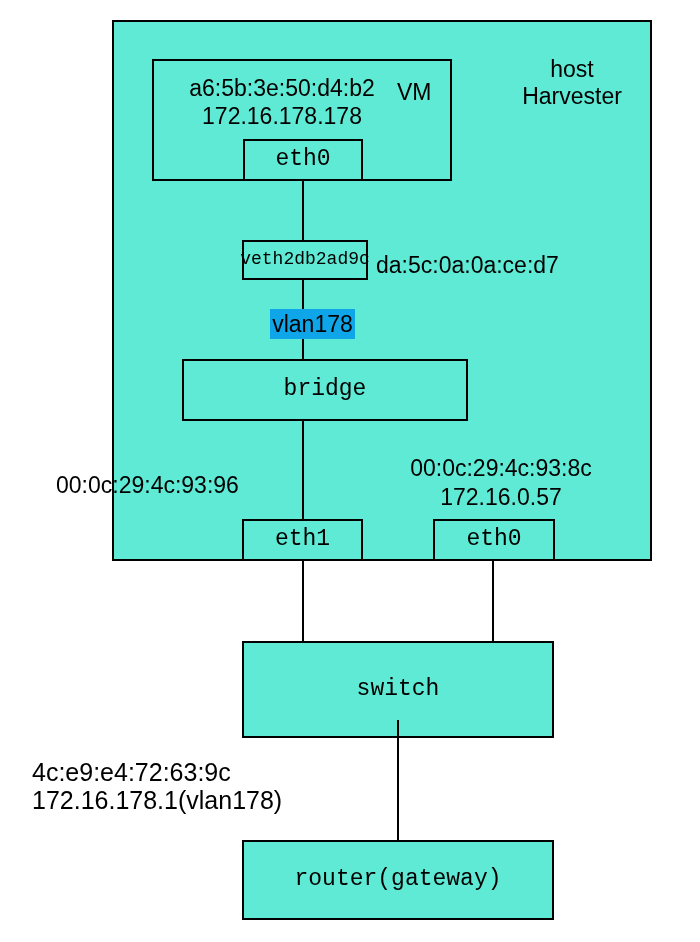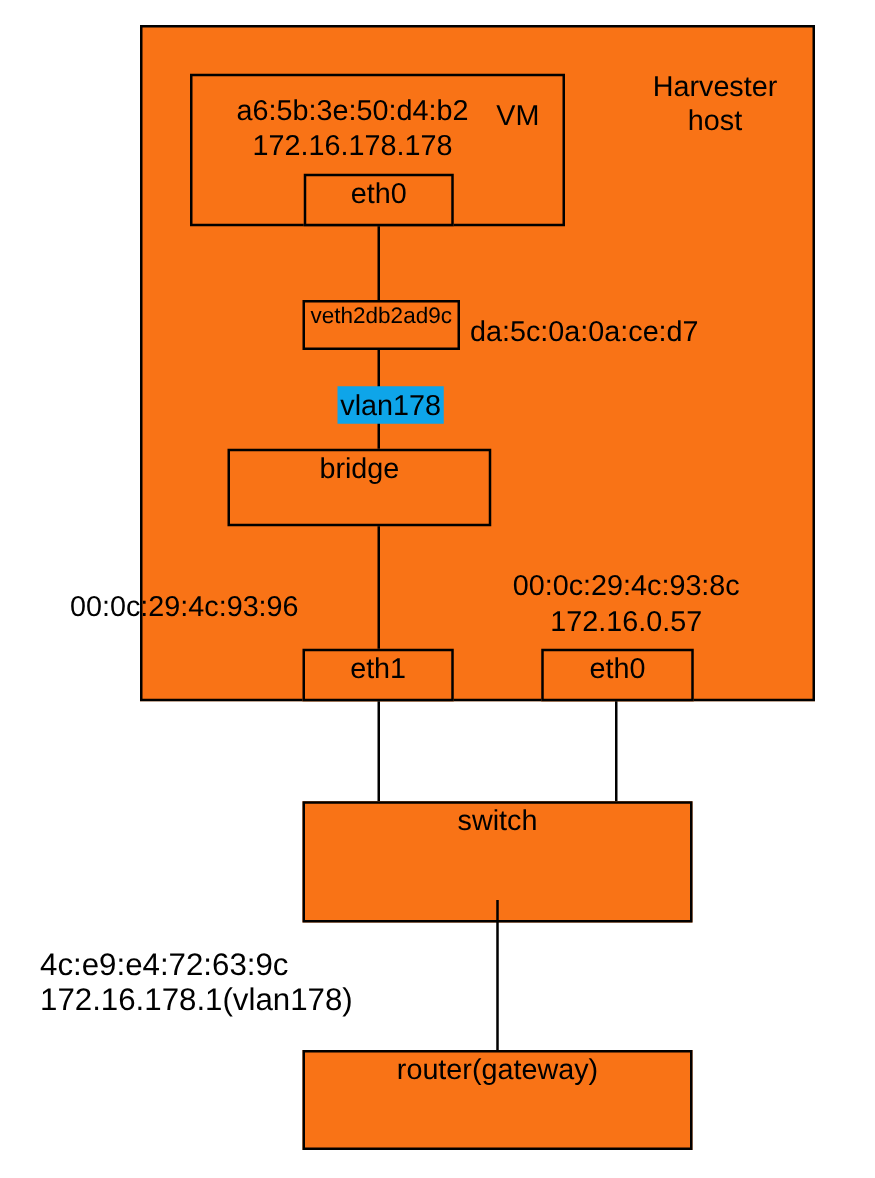--- a/index.html
+++ b/index.html
@@ -13,27 +13,28 @@
     height: 942px;
     background: #ffffff;
     font-family: "Liberation Sans", sans-serif;
     color: #000000;
     overflow: hidden;
   }
   .box {
     position: absolute;
     box-sizing: border-box;
     border: 2px solid #000000;
-    background: #f97316;
+    background: #5eead4;
     display: flex;
-    align-items: flex-start;
+    align-items: center;
     justify-content: center;
     font-size: 23px;
     line-height: 1.2;
     white-space: nowrap;
+    font-family: Liberation Mono, monospace;
   }
   .box.no-center {
     display: block;
   }
   .vline {
     position: absolute;
     width: 2px;
     background: #000000;
   }
   .lbl {
@@ -64,22 +65,22 @@
   }
 </style>
 </head>
 <body>
 
 <div id="canvas">
 
   <div class="box no-center" id="host-box" style="left:112px; top:20px; width:540px; height:541px;"></div>
 
   <div class="lbl center" id="host-title" style="left:492px; top:56px; width:160px;">
+    <div>host</div>
     <div>Harvester</div>
-    <div>host</div>
   </div>
 
   <div class="box no-center" id="vm-box" style="left:152px; top:59px; width:300px; height:122px;"></div>
 
   <div class="lbl center" style="left:152px; top:74px; width:260px;">
     <div>a6:5b:3e:50:d4:b2</div>
     <div>172.16.178.178</div>
   </div>
 
   <div class="lbl" style="left:397px; top:78px;">VM</div>
@@ -93,21 +94,21 @@
   <div class="box" id="veth-box" style="left:242px; top:240px; width:126px; height:40px;">
     <span>veth2db2ad9c</span>
   </div>
 
   <div class="lbl" style="left:376px; top:251px;">da:5c:0a:0a:ce:d7</div>
 
   <div class="vline" style="left:302px; top:280px; height:80px;"></div>
 
   <div class="lbl center" id="vlan-label" style="left:270px; top:309px; width:85px;">vlan178</div>
 
-  <div class="box" id="bridge-box" style="left:182px; top:359px; width:211px; height:62px;">
+  <div class="box" id="bridge-box" style="left:182px; top:359px; width:286px; height:62px;">
     <span>bridge</span>
   </div>
 
   <div class="vline" style="left:302px; top:421px; height:99px;"></div>
 
   <div class="lbl" style="left:56px; top:471px;">00:0c:29:4c:93:96</div>
 
   <div class="lbl center" id="eth0-host-annotation" style="left:401px; top:454px; width:200px;">
     <div>00:0c:29:4c:93:8c</div>
     <div>172.16.0.57</div>

